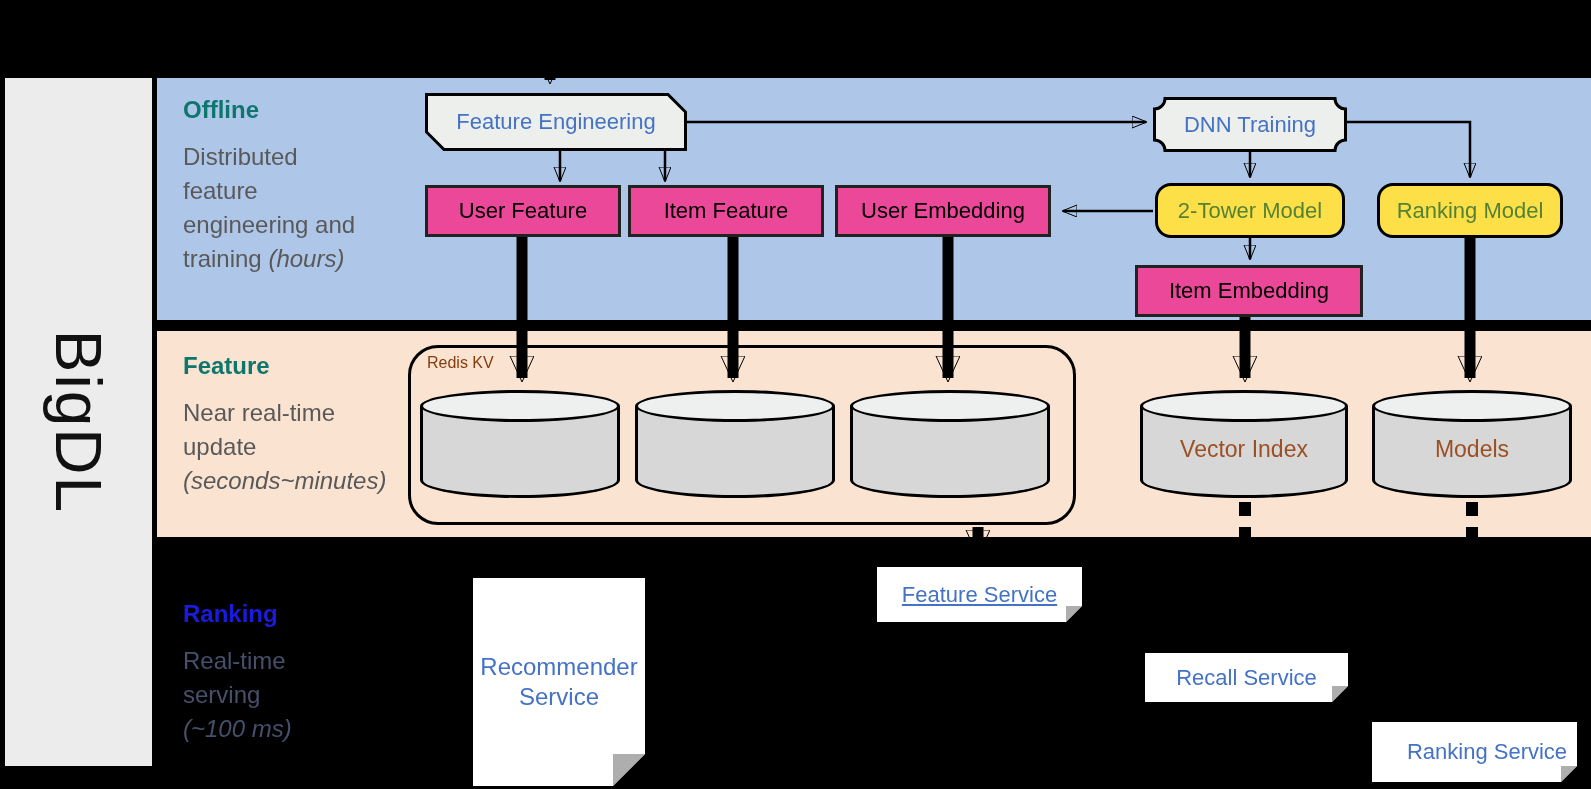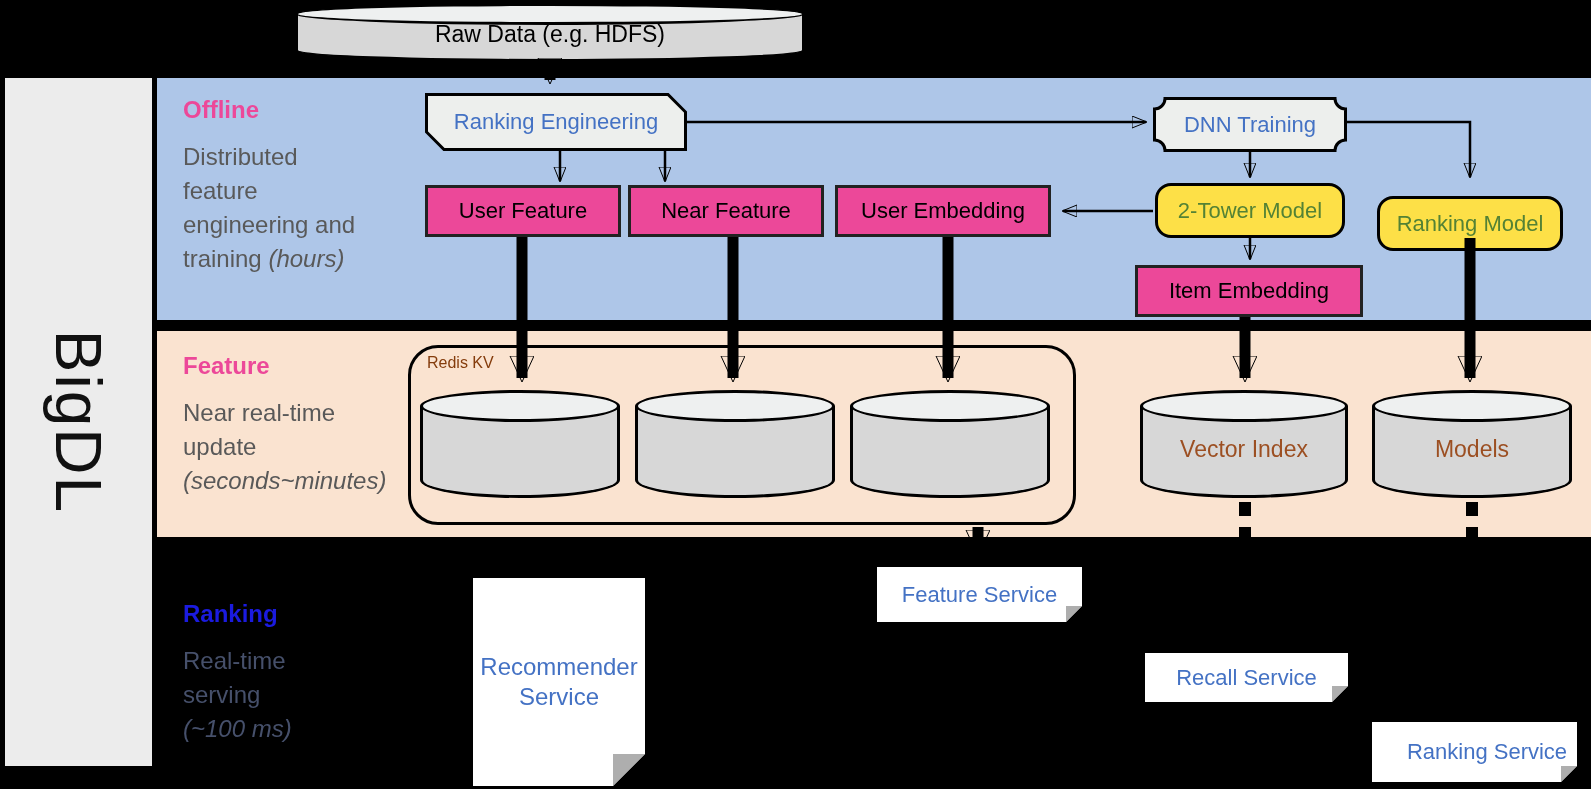--- a/index.html
+++ b/index.html
@@ -9,21 +9,21 @@
     font-family:"Liberation Sans","DejaVu Sans",sans-serif;color:#000;
   }
   .abs{position:absolute;}
   
   .sidebar{left:5px;top:78px;width:147px;height:688px;background:#ececec;
     display:flex;align-items:center;justify-content:center;}
   .sidebar-brand{transform:rotate(90deg);font-size:64px;letter-spacing:2px;color:#111;white-space:nowrap;}
   .band-offline{left:157px;top:78px;width:1434px;height:242px;background:#aec6e8;}
   .band-nearline{left:157px;top:331px;width:1434px;height:206px;background:#fae3d0;}
   
-  .sec-title{font-size:24px;font-weight:bold;color:#ec4899;}
+  .sec-title{font-size:24px;font-weight:bold;color:#0f766e;}
   .sec-desc{font-size:24px;line-height:1.42;color:#595959;}
   .sec-desc em{font-style:italic;}
   .online-title{color:#1b1bdf;}
   .online-desc{color:#46506b;}
   
   .node{display:flex;align-items:center;justify-content:center;text-align:center;font-size:22px;}
   .gray-box{background:#ec4899;border:3px solid #222;color:#000;}
   .round-box{background:#fde047;border:3px solid #000;border-radius:16px;color:#548235;}
   .shape-label{display:flex;align-items:center;justify-content:center;text-align:center;
     font-size:22px;color:#4472c4;}
@@ -72,43 +72,38 @@
     <span>Near real-time update</span>
     <em>(seconds~minutes)</em>
   </div>
 
   <div class="abs sec-title online-title" style="left:183px;top:600px;">Ranking</div>
   <div class="abs sec-desc online-desc" style="left:183px;top:644px;width:118px;">
     <span>Real-time serving</span>
     <em>(~100 ms)</em>
   </div>
 
-  <div class="abs" style="left:295px;top:3px;width:510px;height:59px;">
-    <div class="cyl-top" style="height:22px;"></div>
-    <div class="cyl-body" style="top:11px;border-radius:0 0 50% 50% / 0 0 12px 12px;"></div>
-    <div class="cyl-label" style="top:18px;font-size:23px;color:#000;">Raw Data (e.g. HDFS)</div>
-  </div>
 
   <svg class="abs" style="left:425px;top:93px;" width="262" height="58" viewBox="0 0 262 58">
     <polygon points="1.5,1.5 243,1.5 260.5,19 260.5,56.5 19,56.5 1.5,39" fill="#edefed" stroke="#000" stroke-width="3"></polygon>
   </svg>
-  <div class="abs shape-label" style="left:425px;top:93px;width:262px;height:58px;">Ranking Engineering</div>
+  <div class="abs shape-label" style="left:425px;top:93px;width:262px;height:58px;">Feature Engineering</div>
 
   <svg class="abs" style="left:1153px;top:97px;" width="194" height="55" viewBox="0 0 194 55">
     <path d="M12,1.5 H182 A10.5,10.5 0 0 0 192.5,12 V43 A10.5,10.5 0 0 0 182,53.5 H12 A10.5,10.5 0 0 0 1.5,43 V12 A10.5,10.5 0 0 0 12,1.5 Z" fill="#edefed" stroke="#000" stroke-width="3"></path>
   </svg>
   <div class="abs shape-label" style="left:1153px;top:97px;width:194px;height:55px;">DNN Training</div>
 
   <div class="abs node gray-box" style="left:425px;top:185px;width:196px;height:52px;">User Feature</div>
-  <div class="abs node gray-box" style="left:628px;top:185px;width:196px;height:52px;">Near Feature</div>
+  <div class="abs node gray-box" style="left:628px;top:185px;width:196px;height:52px;">Item Feature</div>
   <div class="abs node gray-box" style="left:835px;top:185px;width:216px;height:52px;">User Embedding</div>
   <div class="abs node gray-box" style="left:1135px;top:265px;width:228px;height:52px;">Item Embedding</div>
 
   <div class="abs node round-box" style="left:1155px;top:183px;width:190px;height:55px;">2-Tower Model</div>
-  <div class="abs node round-box" style="left:1377px;top:183px;width:186px;height:55px;margin-top:13px;">Ranking Model</div>
+  <div class="abs node round-box" style="left:1377px;top:183px;width:186px;height:55px;">Ranking Model</div>
 
   <div class="abs redis-box" style="left:408px;top:345px;width:668px;height:180px;"></div>
   <div class="abs redis-label" style="left:427px;top:354px;">Redis KV</div>
 
   <div class="abs" style="left:420px;top:390px;width:200px;height:108px;">
     <div class="cyl-top" style="height:32px;"></div>
     <div class="cyl-body" style="top:16px;border-radius:0 0 50% 50% / 0 0 18px 18px;"></div>
   </div>
   <div class="abs" style="left:635px;top:390px;width:200px;height:108px;">
     <div class="cyl-top" style="height:32px;"></div>
@@ -127,21 +122,21 @@
   <div class="abs" style="left:1372px;top:390px;width:200px;height:108px;">
     <div class="cyl-top" style="height:32px;"></div>
     <div class="cyl-body" style="top:16px;border-radius:0 0 50% 50% / 0 0 18px 18px;"></div>
     <div class="cyl-label" style="top:46px;">Models</div>
   </div>
 
   <div class="abs doc doc-big doc-cut32" style="left:473px;top:578px;width:172px;height:208px;">
     <span>Recommender Service</span>
     <div class="fold fold32" style="right:0;bottom:0;"></div>
   </div>
-  <div class="abs doc doc-cut16" style="left:877px;top:567px;width:205px;height:55px;">
+  <div class="abs doc doc-cut16" style="left:877px;top:567px;width:205px;height:55px;text-decoration:underline;">
     <span>Feature Service</span>
     <div class="fold fold16"></div>
   </div>
   <div class="abs doc doc-cut16" style="left:1145px;top:653px;width:203px;height:49px;">
     <span>Recall Service</span>
     <div class="fold fold16"></div>
   </div>
   <div class="abs doc doc-cut16" style="left:1372px;top:722px;width:205px;height:60px;padding-left:25px;">
     <span>Ranking Service</span>
     <div class="fold fold16"></div>

